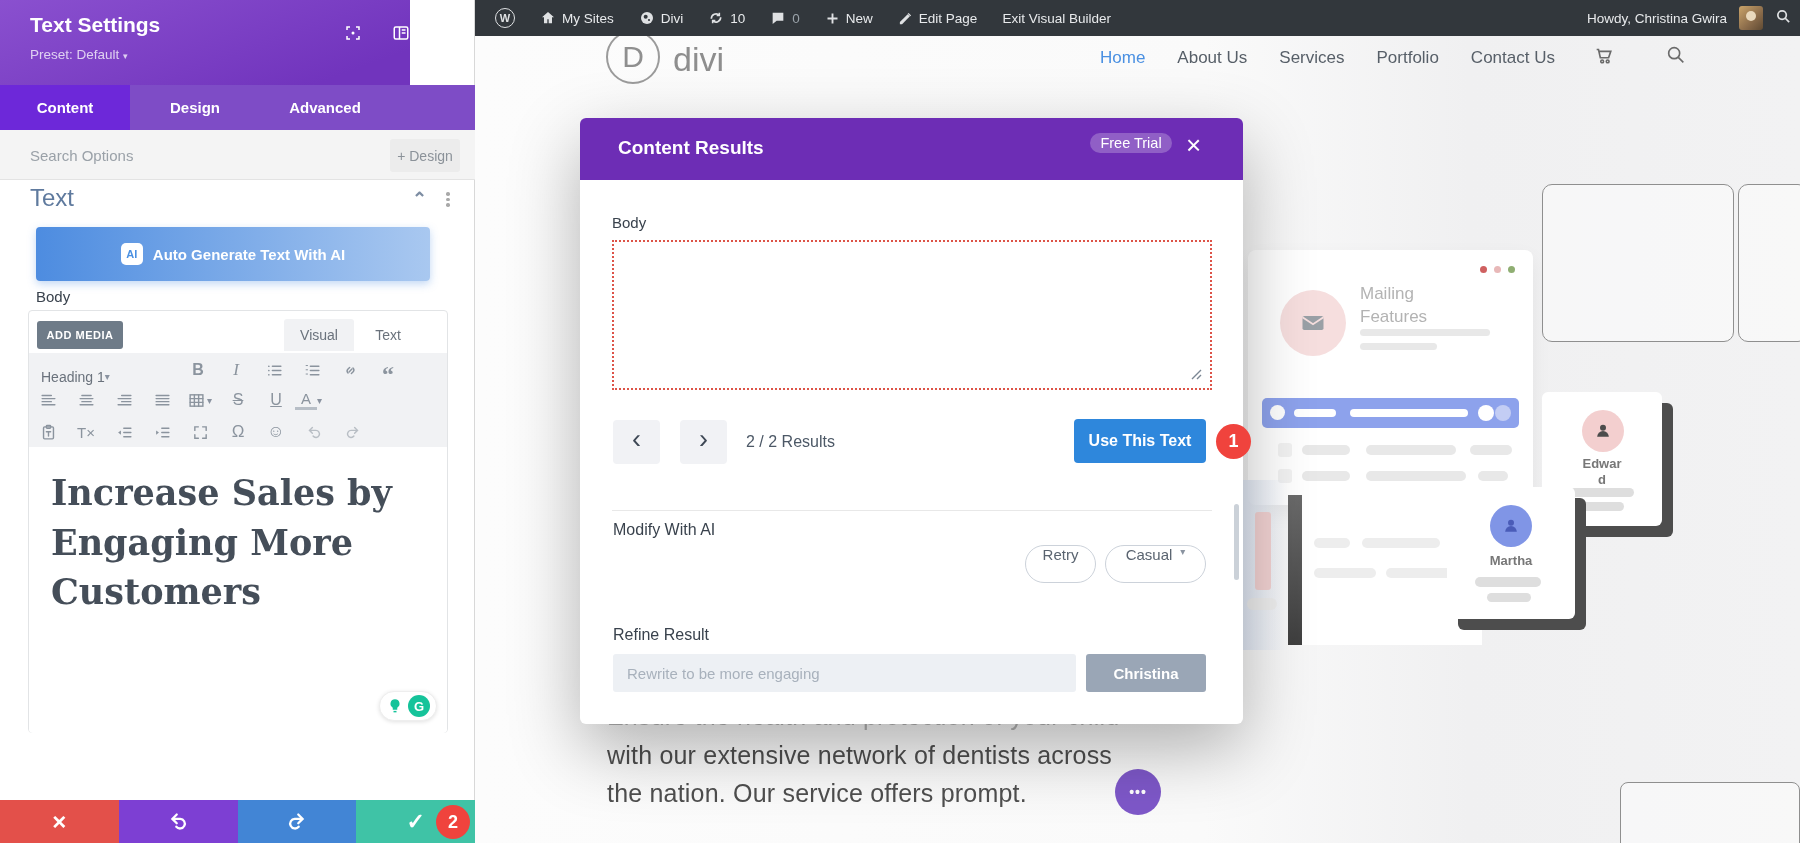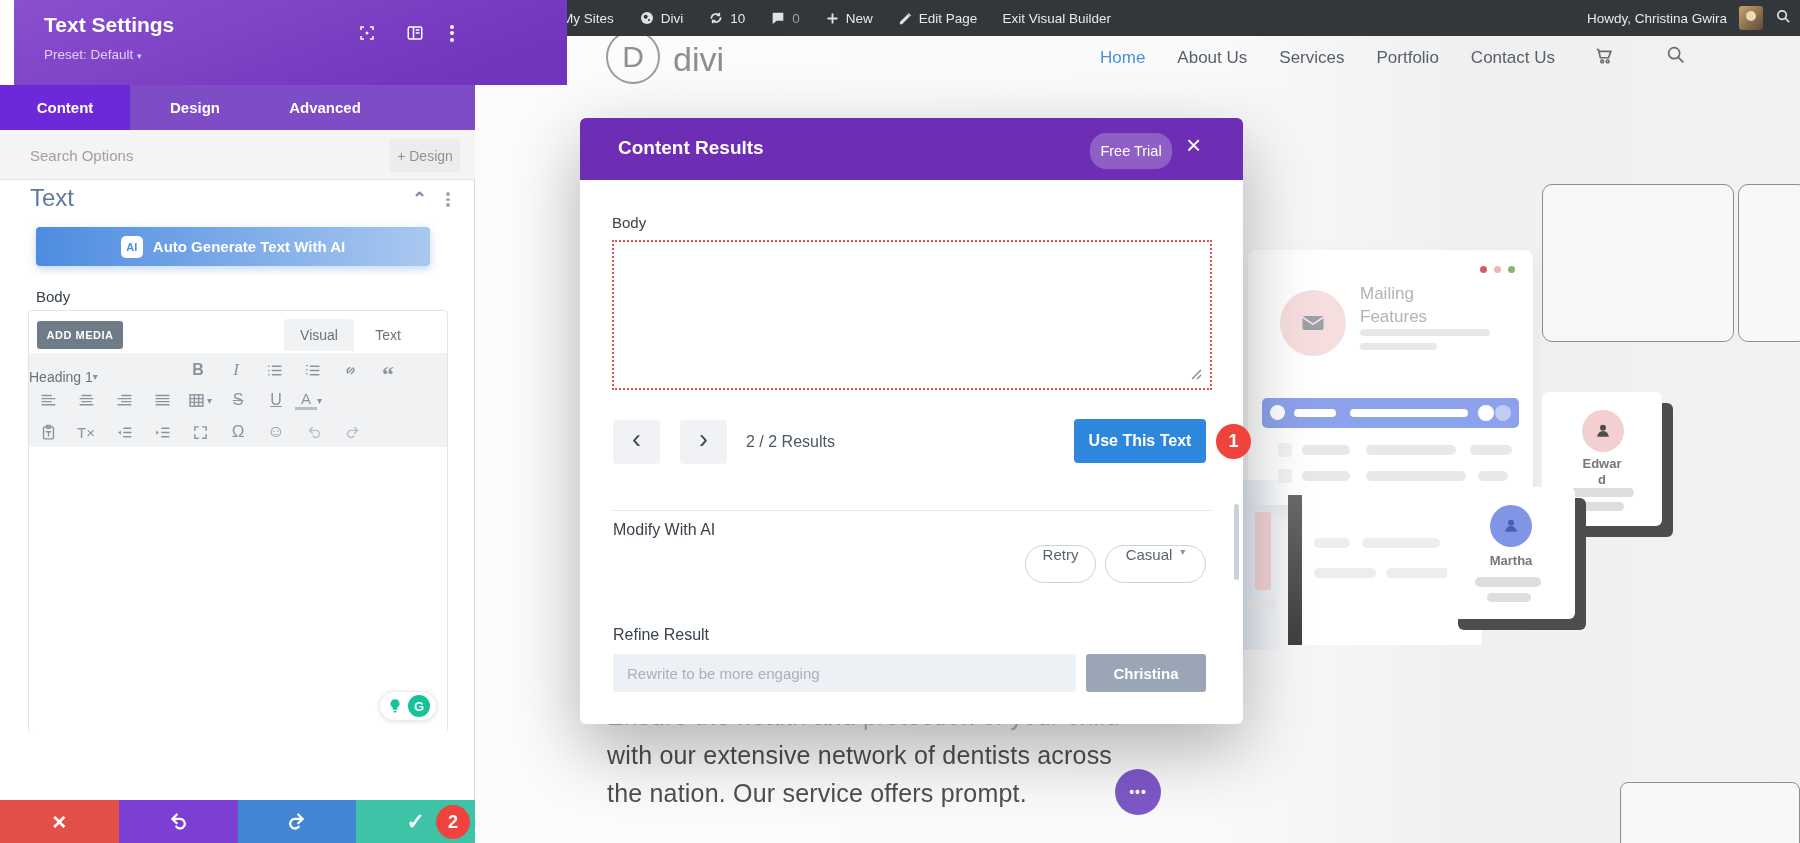--- a/index.html
+++ b/index.html
@@ -24,56 +24,56 @@
   .divi-circle { width:54px; height:54px; border:2.5px solid #9b9b9b; border-radius:50%; color:#8f8f8f; font-size:30px; display:flex; align-items:center; justify-content:center; }
   .mock-bar { background:#e8e8e8; border-radius:5px; position:absolute; }
   .mock-card { background:#fff; border-radius:8px; }
   .person-card { background:#fff; border-radius:6px; box-shadow:11px 11px 0 #4d4d4d; text-align:center; }
   .pc-name { font-size:13px; color:#777; line-height:1.2; word-break:break-all;font-weight:bold; }
   .outline-box { border:1.5px solid #8f8f8f; border-radius:10px; background:rgba(252,252,252,.6); }
   .para-line { font-size:25px; color:#4f4f4f; letter-spacing:.2px; white-space:nowrap; }
 
   
   .sidebar { left:0; top:0; width:475px; height:843px; background:#fff; z-index:50; border-right:1px solid #d8d8d8; }
-  .sb-header { left:14px; top:0; width:553px; height:85px; background:linear-gradient(160deg,#8a50cf 0%, #7134bd 85%); color:#fff; }
+  .sb-header { left:0; top:0; width:410px; height:85px; background:linear-gradient(160deg,#8a50cf 0%, #7134bd 85%); color:#fff; }
   .sb-title { left:30px; top:13px; font-size:21px; font-weight:600; }
   .sb-preset { left:30px; top:47px; font-size:13.5px; color:rgba(255,255,255,.75); }
   .sb-hicon { top:24px; color:rgba(255,255,255,.9); cursor:pointer; }
   .sb-tabs { left:0; top:85px; width:475px; height:45px; background:#7e4cc6; display:flex; }
   .sb-tab { width:130px; height:45px; display:flex; align-items:center; justify-content:center; color:#fff; font-size:15px; font-weight:600; cursor:pointer; }
   .sb-tab.active { background:#6d28d9; }
   .sb-search { left:0; top:130px; width:475px; height:50px; background:#f4f4f4; border-bottom:1px solid #e3e3e3; }
   .sb-search input { position:absolute; left:30px; top:10px; width:330px; height:30px; border:none; background:transparent; outline:none; font-size:15px; color:#666; font-family:"Liberation Sans",sans-serif; }
   .sb-search input::placeholder { color:#9aa1a8; }
   .filter-btn { left:390px; top:9px; width:70px; height:33px; background:#ececec; border-radius:3px; color:#8b9299; font-size:14px; display:flex; align-items:center; justify-content:center; cursor:pointer; }
   .sec-title { left:30px; top:184px; font-size:24px; color:#5f7a9e; }
-  .ai-btn { left:36px; top:227px; width:394px; height:39px; border-radius:4px; background:linear-gradient(90deg,#4d8ce0,#a9c8f0); display:flex; align-items:center; justify-content:center; gap:10px; color:#fff; font-size:15px; font-weight:600; cursor:pointer; box-shadow:0 3px 8px rgba(77,140,224,.35); }
+  .ai-btn { left:36px; top:227px; width:394px; height:54px; border-radius:4px; background:linear-gradient(90deg,#4d8ce0,#a9c8f0); display:flex; align-items:center; justify-content:center; gap:10px; color:#fff; font-size:15px; font-weight:600; cursor:pointer; box-shadow:0 3px 8px rgba(77,140,224,.35); }
   .ai-chip { width:22px; height:22px; background:#fff; border-radius:5px; color:#4a90e2; font-size:11px; font-weight:bold; display:flex; align-items:center; justify-content:center; }
   .body-label { left:36px; top:288px; font-size:15px; color:#39424d; font-weight:500; }
   .editor { left:28px; top:310px; width:420px; height:423px; border:1px solid #e2e4e6; border-radius:4px; background:#fff; }
   .addmedia { left:8px; top:10px; width:86px; height:28px; background:#6e7b88; border-radius:3px; color:#fff; font-size:11px; font-weight:bold; letter-spacing:.5px; display:flex; align-items:center; justify-content:center; cursor:pointer; }
   .ed-tab { top:8px; height:32px; display:flex; align-items:center; justify-content:center; font-size:14px; color:#6a727c; cursor:pointer; border-radius:3px 3px 0 0; }
   .toolbar { left:0px; top:42px; width:418px; height:94px; background:#f1f2f4; }
   .tb-row { position:absolute; left:0; width:418px; height:30px; display:flex; align-items:center; }
   .tb-ic { color:#8b949e; font-size:15px; display:flex; align-items:center; justify-content:center; width:38px; height:26px; cursor:pointer; }
   .tb-ic svg { stroke:#8b949e; fill:none; stroke-width:2; stroke-linecap:round; width:17px; height:17px; }
-  .tb-select { display:flex; align-items:center; color:#6a727c; font-size:14px; padding-left:0; width:150px; cursor:pointer;margin-top:13px; }
+  .tb-select { display:flex; align-items:center; color:#6a727c; font-size:14px; padding-left:12px; width:150px; cursor:pointer;margin-top:13px; }
   .ed-content { left:0; top:136px; width:418px; height:286px; background:#fff; border-radius:0 0 4px 4px; }
   .ed-heading { position:absolute; left:22px; top:21px; width:352px; font-family:"DejaVu Serif","Liberation Serif",serif; font-weight:bold; font-size:35px; line-height:1.42; color:#454e59; }
   .gram-pill { position:absolute; right:10px; bottom:12px; width:58px; height:30px; background:#fff; border:1px solid #eee; border-radius:16px; box-shadow:0 1px 4px rgba(0,0,0,.12); display:flex; align-items:center; justify-content:center; gap:4px; }
   .gram-g { width:22px; height:22px; border-radius:50%; background:#15c39a; color:#fff; font-size:13px; font-weight:bold; display:flex; align-items:center; justify-content:center; }
   .sb-footer { left:0; top:800px; width:475px; height:43px; display:flex; z-index:60; }
   .sbf-btn { width:118.75px; height:43px; display:flex; align-items:center; justify-content:center; color:#fff; cursor:pointer; }
   .badge { background:#f0433d; border-radius:50%; color:#fff; font-weight:bold; display:flex; align-items:center; justify-content:center; z-index:70; }
 
   
   .modal { left:580px; top:118px; width:663px; height:606px; background:#fff; border-radius:6px; box-shadow:0 25px 70px rgba(0,0,0,.30); z-index:30; }
   .m-header { left:0; top:0; width:663px; height:62px; background:#6d2db5; border-radius:6px 6px 0 0; }
   .m-title { left:38px; top:19px; color:#fff; font-size:19px; font-weight:600; }
-  .m-trial { left:510px; top:15px; width:82px; height:36px; background:rgba(255,255,255,.24); border-radius:16px; color:#fff; font-size:14.5px; display:flex; align-items:center; justify-content:center; }
+  .m-trial { left:510px; top:15px; width:82px; height:20px; background:rgba(255,255,255,.24); border-radius:16px; color:#fff; font-size:14.5px; display:flex; align-items:center; justify-content:center; }
   .m-close { left:606px; top:14px; color:#fff; font-size:26px; cursor:pointer; line-height:1; }
   .m-label { font-size:15px; color:#39424d; }
   .dotted { left:32px; top:122px; width:600px; height:150px; border:2px dotted #dd5348; }
   .m-textarea { position:absolute; left:6px; top:6px; width:584px; height:134px; background:#e9eef4; border:none; resize:none; outline:none; font-family:"Liberation Sans",sans-serif; font-size:15px; color:#454f5b; padding:13px 16px; line-height:1.4; }
   .nav-btn { top:302px; width:47px; height:44px; background:#f1f2f5; border-radius:4px; display:flex; align-items:center; justify-content:center; color:#3e4855; font-size:27px; cursor:pointer; padding-bottom:6px; }
   .use-btn { left:494px; top:301px; width:132px; height:44px; background:#2e87dc; border-radius:4px; color:#fff; font-size:16px; font-weight:600; display:flex; align-items:center; justify-content:center; cursor:pointer; }
   .m-divider { left:32px; top:392px; width:600px; height:1px; background:#e8e8e8; }
   .pill { top:427px; height:38px; border:1.5px solid #ccd2da; border-radius:19px; color:#5a6470; font-size:15px; display:flex; justify-content:center; gap:8px; cursor:pointer; background:#fff; }
   .refine-input { left:33px; top:536px; width:463px; height:38px; background:#edf0f4; border:none; border-radius:3px; outline:none; font-size:15px; padding-left:14px; color:#555; font-family:"Liberation Sans",sans-serif; }
   .refine-input::placeholder { color:#a8b1bc; }
@@ -457,20 +457,21 @@
           <span class="tb-ic" style="opacity:.55;">
               <svg viewBox="0 0 24 24">
                 <path d="M19 9h-9a5 5 0 1 0 4 8"></path>
                 <path d="M15 5l4 4-4 4"></path>
               </svg>
             </span>
         </div>
       </div>
 
       <div class="abs ed-content">
+        <div class="ed-heading">Increase Sales by Engaging More Customers</div>
         <div class="gram-pill">
           <svg width="18" height="18" viewBox="0 0 24 24" fill="none" stroke="#15c39a" stroke-width="2">
               <path d="M12 3a6 6 0 0 1 3 11.2V17H9v-2.8A6 6 0 0 1 12 3z" fill="#15c39a" stroke="none"></path>
               <path d="M10 19.5h4" stroke="#15c39a"></path>
             </svg>
           <span class="gram-g">G</span>
         </div>
       </div>
     </div>
 

